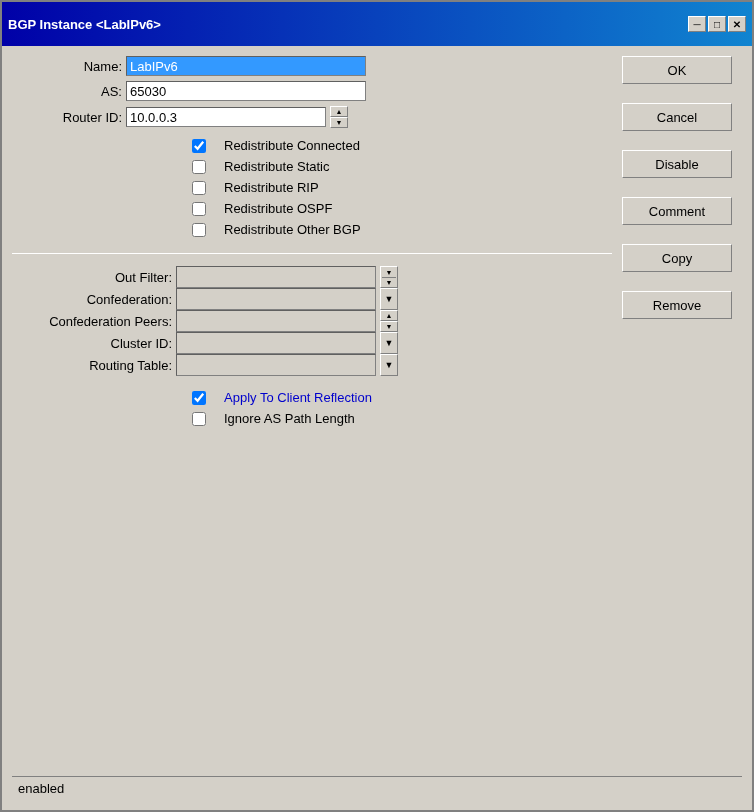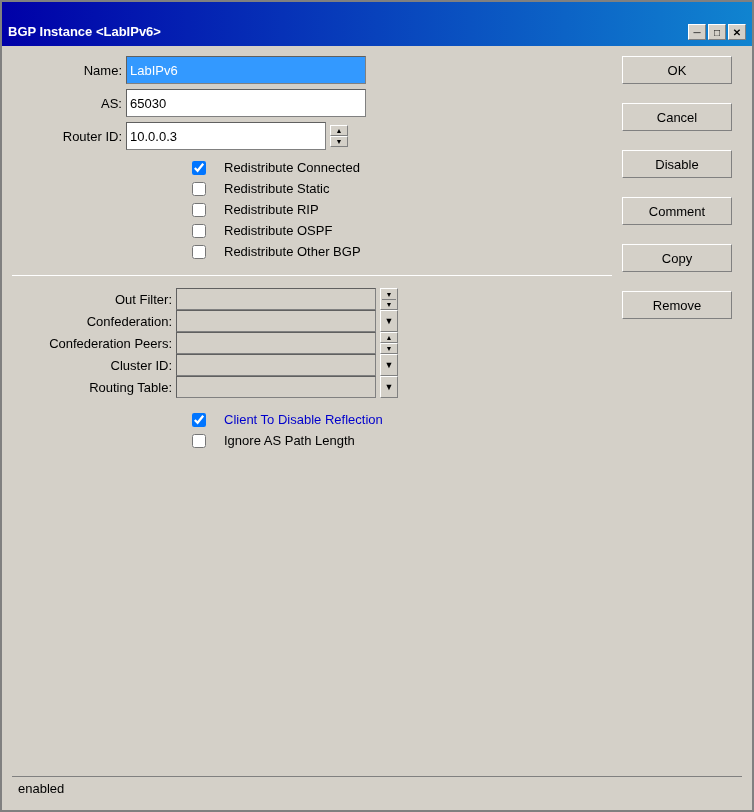--- a/index.html
+++ b/index.html
@@ -19,21 +19,21 @@
       background: #d4d0c8;
       border: 2px solid #808080;
       display: flex;
       flex-direction: column;
     }
     .title-bar {
       background: linear-gradient(to right, #0000a8, #1084d0);
       color: white;
       padding: 22px 6px;
       display: flex;
-      align-items: flex-start;
+      align-items: center;
       justify-content: space-between;
       height: 28px;
       flex-shrink: 0;
     }
     .title-bar-text {
       font-weight: bold;
       font-size: 13px;
     }
     .title-bar-buttons {
       display: flex;
@@ -82,21 +82,21 @@
       display: flex;
       align-items: center;
       gap: 4px;
     }
     .field-label {
       text-align: right;
       color: #000;
       white-space: nowrap;
     }
     .field-input {
-      height: 28px;
+      height: 20px;
       border: 1px solid #808080;
       border-top-color: #606060;
       border-left-color: #606060;
       background: white;
       padding: 0 3px;
       font-size: 13px;
       font-family: Arial, sans-serif;
     }
     .name-input {
       width: 240px;
@@ -321,21 +321,21 @@
           <div class="combo-row">
             <span class="combo-label" style="width:160px; text-align:right;">Routing Table:</span>
             <input class="combo-input field-input" type="text" value="" style="width: 200px; background: rgb(212, 208, 200);">
             <div class="combo-btn">▼</div>
           </div>
         </div>
 
         <div class="checkboxes-section" style="margin-top:8px;">
           <div class="checkbox-row">
             <input type="checkbox" checked="" style="">
-            <span class="checkbox-label" style="color:#0000cc;">Client To Disable Reflection</span>
+            <span class="checkbox-label" style="color:#0000cc;">Apply To Client Reflection</span>
           </div>
           <div class="checkbox-row">
             <input type="checkbox" style="">
             <span class="checkbox-label">Ignore AS Path Length</span>
           </div>
         </div>
       </div>
 
       <div class="right-panel">
         <button class="action-btn">OK</button>

